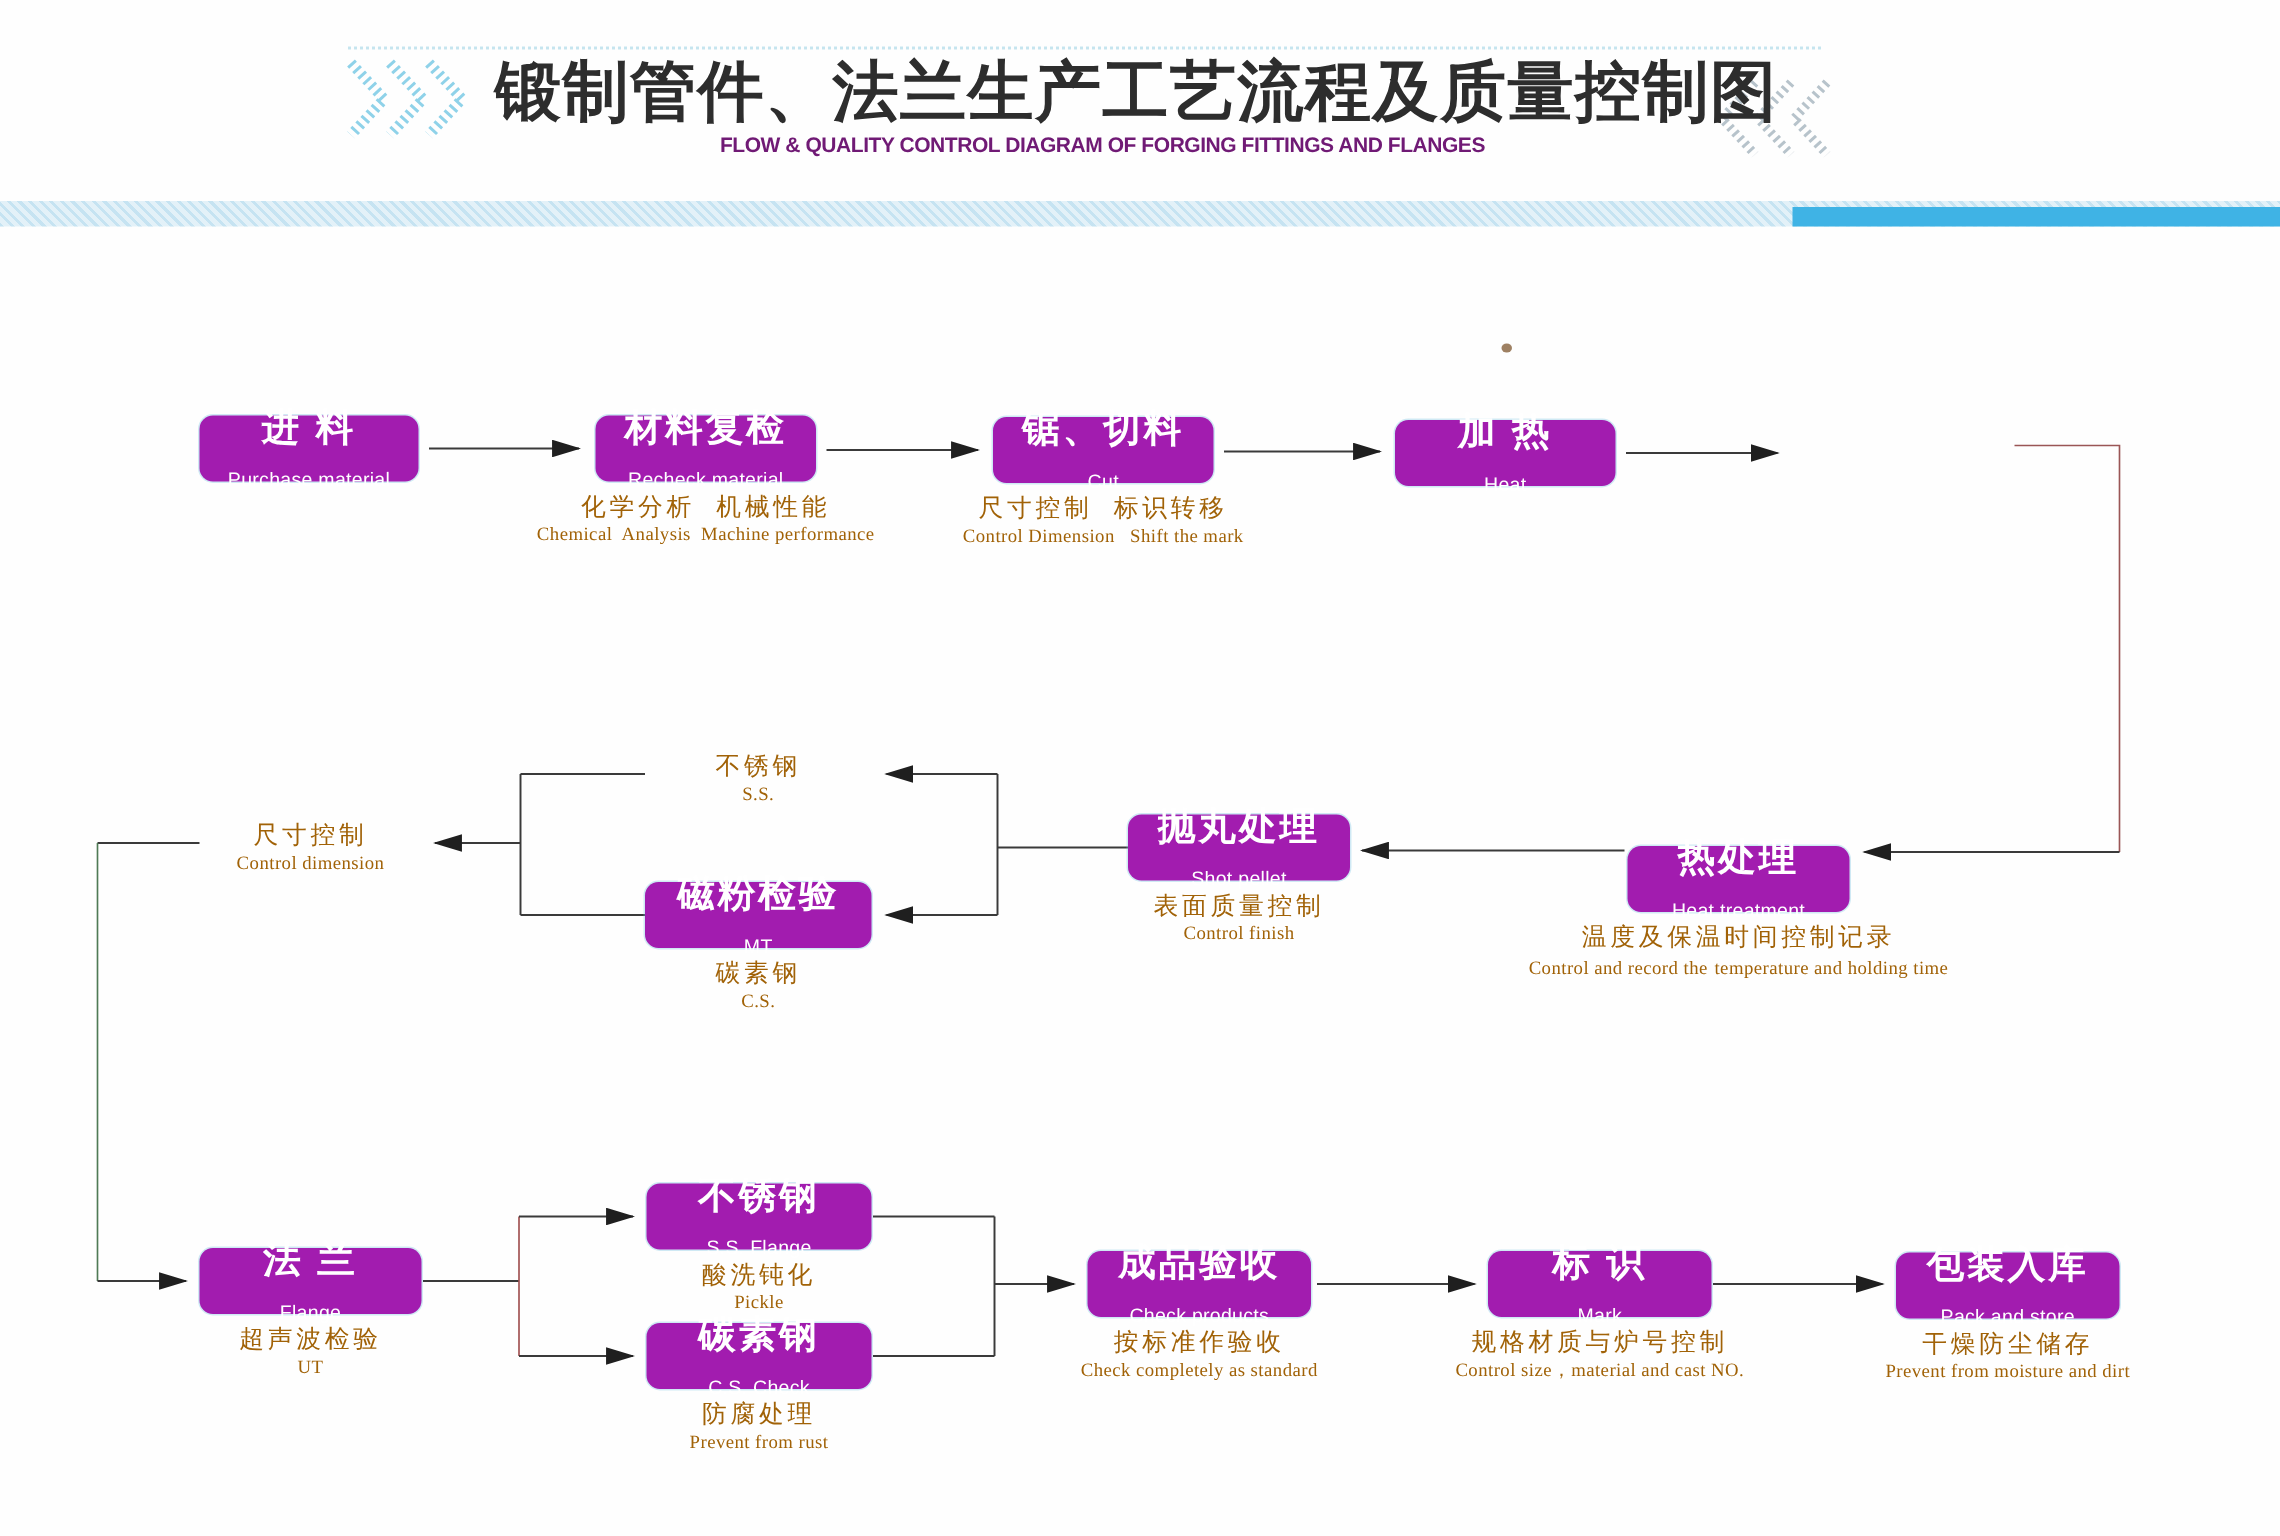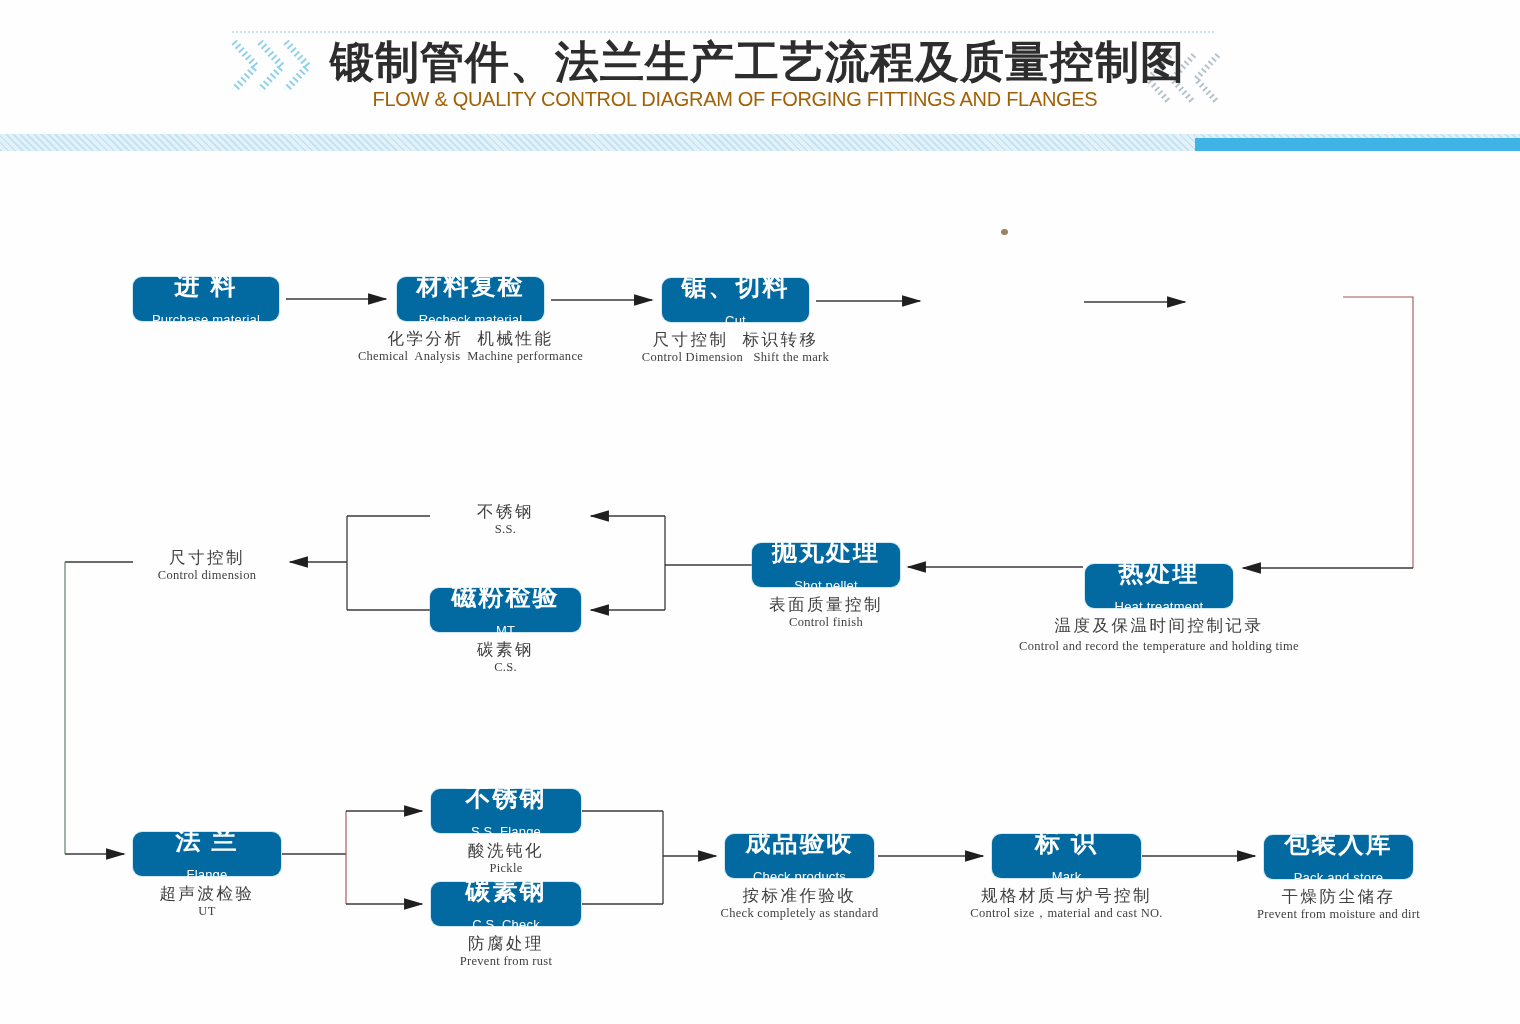--- a/index.html
+++ b/index.html
@@ -11,21 +11,21 @@
   .top-dotted{
     position:absolute;left:232px;right:306px;top:31px;height:0;
     border-top:2px dotted #b9e0ec;opacity:.8;
   }
   .title-wrap{position:absolute;left:330px;top:38px;width:810px;text-align:center;}
   .title-cn{
     font-size:44px;font-weight:900;color:#2d2d2d;letter-spacing:1px;
     line-height:1.1;white-space:nowrap;
   }
   .title-en{
-    font-size:20px;font-weight:400;color:#a16207;letter-spacing:-0.3px;
+    font-size:14px;font-weight:700;color:#701a75;letter-spacing:-0.3px;
     margin-top:2px;white-space:nowrap;
   }
   .chev{position:absolute;}
   
   .band-light{
     position:absolute;left:0;top:134px;width:1520px;height:17px;
     background:#e3f1f8;
     background-image:repeating-linear-gradient(45deg,rgba(150,205,232,.38) 0 2px,rgba(255,255,255,0) 2px 5px);
   }
   .band-solid{
@@ -34,29 +34,29 @@
   }
   .speck{
     position:absolute;left:1001px;top:229px;width:7px;height:6px;
     border-radius:50%;background:#8d6a46;opacity:.85;
   }
   
   #wires{position:absolute;left:0;top:0;width:1520px;height:1024px;pointer-events:none;}
   
   .node{position:absolute;}
   .box{
-    height:44px;border-radius:9px;background:#0369a1;color:#ffffff;
+    height:44px;border-radius:9px;background:#a21caf;color:#ffffff;
     display:flex;flex-direction:column;align-items:center;justify-content:center;
     box-shadow:0 0 0 1px rgba(120,195,225,.35);
   }
   .box .cn{font-size:25px;font-weight:700;line-height:1.05;letter-spacing:2px;white-space:nowrap;}
   .box .en{font-size:13px;font-weight:400;line-height:1;margin-top:14px;white-space:nowrap;letter-spacing:.2px;}
   .note{
     position:relative;left:50%;transform:translateX(-50%);
-    width:max-content;margin-top:7px;text-align:center;color:#404040;
+    width:max-content;margin-top:7px;text-align:center;color:#a16207;
   }
   .note .ncn{display:block;font-size:16.5px;letter-spacing:2.5px;line-height:1.25;white-space:pre;}
   .note .nen{
     display:block;font-family:"Liberation Serif","DejaVu Serif",serif;
     font-size:12.5px;line-height:1.25;white-space:pre;letter-spacing:.3px;
   }
   .note .nen-left{text-align:left;display:inline-block;}
 </style>
 </head>
 <body>
@@ -160,20 +160,24 @@
       <div class="cn">锯、切料</div>
       <div class="en">Cut</div>
     </div>
     <div class="note">
       <span class="ncn">尺寸控制  标识转移</span>
       <span class="nen">Control Dimension   Shift the mark</span>
     </div>
   </div>
 
   <div class="node" style="left:930px;top:280px;width:147px">
+    <div class="box">
+      <div class="cn">加 热</div>
+      <div class="en">Heat</div>
+    </div>
   </div>
 
 
   <div class="node" style="left:1085px;top:564px;width:148px">
     <div class="box">
       <div class="cn">热处理</div>
       <div class="en">Heat treatment</div>
     </div>
     <div class="note">
       <span class="ncn">温度及保温时间控制记录</span>

